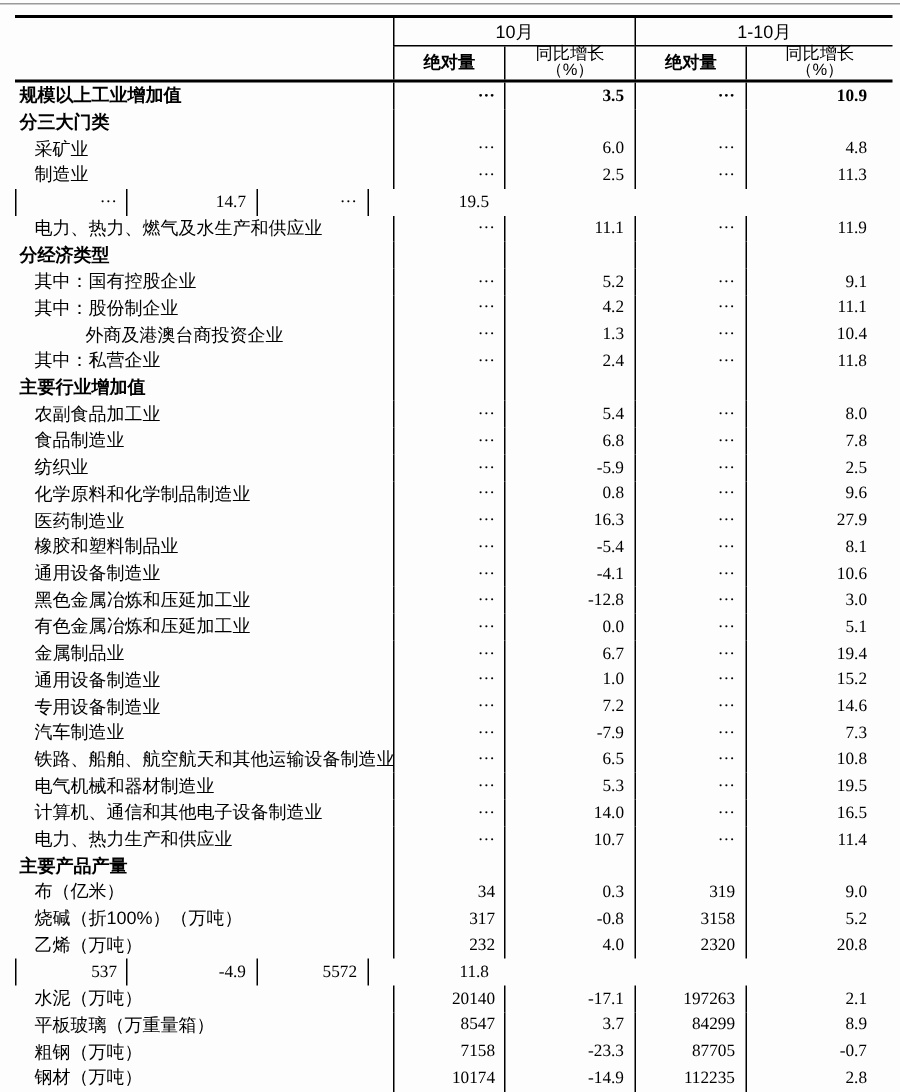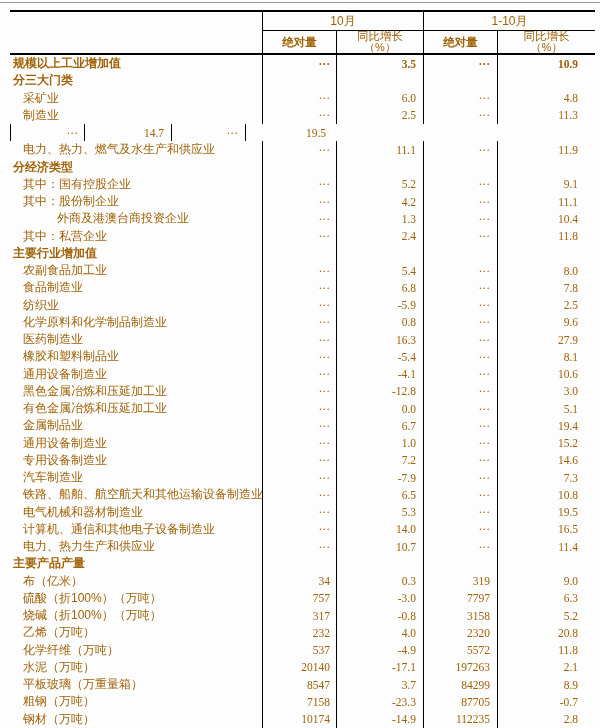--- a/index.html
+++ b/index.html
@@ -1,18 +1,18 @@
 <!DOCTYPE html>
 <html><head>
 <meta charset="utf-8">
 <style>
   html,body{margin:0;padding:0;background:#fff;}
   #page{
     position:relative;width:600px;height:728px;background:#fdfdfd;overflow:hidden;
-    font-family:"Liberation Sans",sans-serif;color:#a16207;
+    font-family:"Liberation Sans",sans-serif;color:#000000;
   }
   #topline{position:absolute;left:0;top:2px;width:600px;height:0;border-top:1px solid #9a9a9a;}
   #stat-table{
     position:absolute;left:10px;top:10px;width:585px;height:718px;
     border-top:2px solid #000;box-sizing:border-box;
     display:flex;flex-direction:column;
   }
   .ghead{display:flex;height:19px;flex:0 0 19px;}
   .ghead .spacer{width:252px;box-sizing:border-box;}
   .gcell{
@@ -300,42 +300,34 @@
       <div class="num nv4"></div>
     </div>
         <div class="trow ind1">
       <div class="lab">布（亿米）</div>
       <div class="num nv1">34</div>
       <div class="num nv2">0.3</div>
       <div class="num nv3">319</div>
       <div class="num nv4">9.0</div>
     </div>
         <div class="trow ind1">
-      <div class="lab">硫酸（折100%）（万吨）</div>
-      <div class="num nv1">757</div>
-      <div class="num nv2">-3.0</div>
-      <div class="num nv3">7797</div>
-      <div class="num nv4">6.3</div>
-    </div>
-        <div class="trow ind1">
       <div class="lab">烧碱（折100%）（万吨）</div>
       <div class="num nv1">317</div>
       <div class="num nv2">-0.8</div>
       <div class="num nv3">3158</div>
       <div class="num nv4">5.2</div>
     </div>
         <div class="trow ind1">
       <div class="lab">乙烯（万吨）</div>
       <div class="num nv1">232</div>
       <div class="num nv2">4.0</div>
       <div class="num nv3">2320</div>
       <div class="num nv4">20.8</div>
     </div>
         <div class="trow ind1">
-      <div class="lab">化学纤维（万吨）</div>
       <div class="num nv1">537</div>
       <div class="num nv2">-4.9</div>
       <div class="num nv3">5572</div>
       <div class="num nv4">11.8</div>
     </div>
         <div class="trow ind1">
       <div class="lab">水泥（万吨）</div>
       <div class="num nv1">20140</div>
       <div class="num nv2">-17.1</div>
       <div class="num nv3">197263</div>

